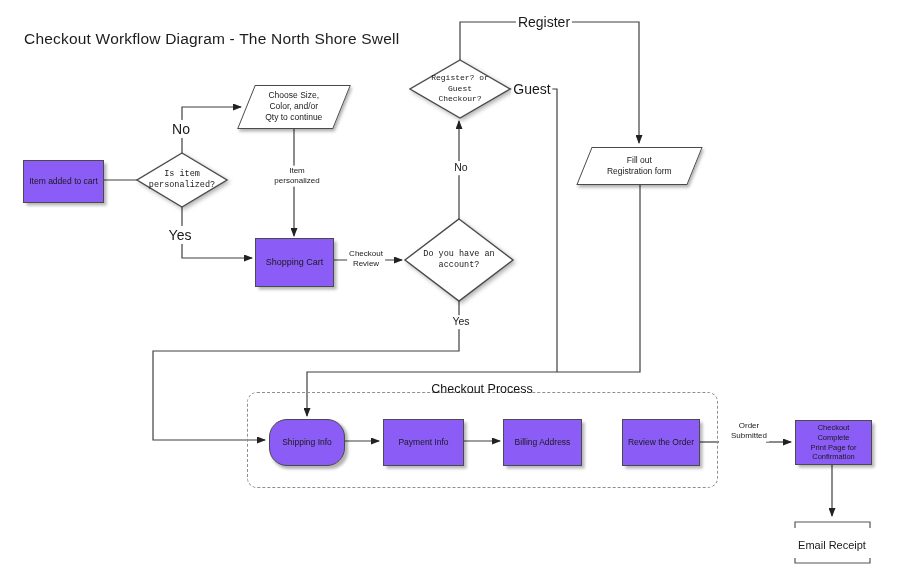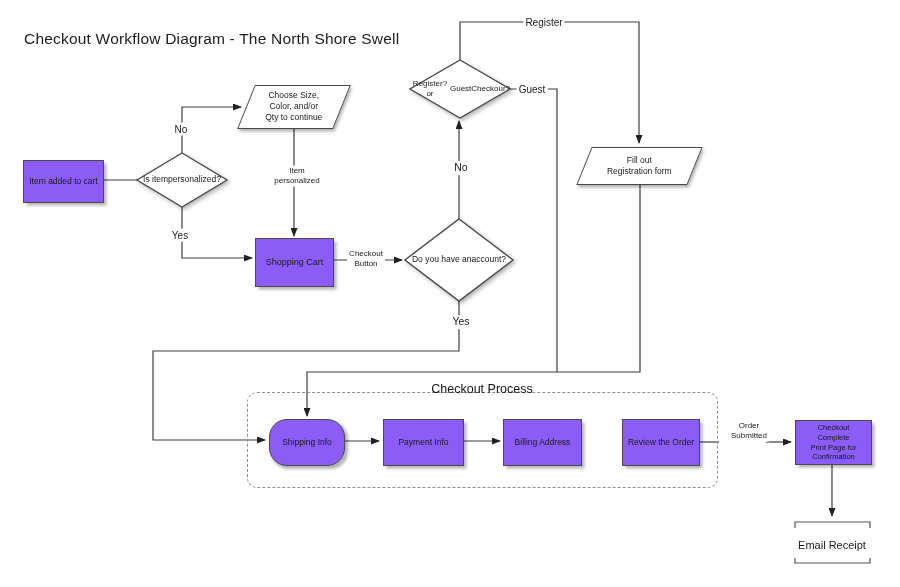--- a/index.html
+++ b/index.html
@@ -14,35 +14,35 @@
   .node{
     position:absolute;background:#8b5cf6;border:1.4px solid #4a4a4a;
     box-shadow:2.5px 2.5px 3px rgba(0,0,0,.30);
     display:flex;align-items:center;justify-content:center;text-align:center;
     font-size:8.5px;line-height:1.3;color:#1a1a1a;
   }
   .node span{display:block;}
   .diamond{position:absolute;}
   .diamond svg{position:absolute;left:0;top:0;overflow:visible;filter:drop-shadow(2px 2.5px 2px rgba(0,0,0,.30));}
   .dtext{
-    position:absolute;left:0;top:0;right:0;bottom:0;display:flex;flex-direction:row;
-    align-items:center;justify-content:center;text-align:center;font-size:8.5px;line-height:1.3;
+    position:absolute;left:0;top:0;right:0;bottom:0;display:flex;flex-direction:column;
+    align-items:center;justify-content:center;text-align:center;font-size:8.5px;line-height:1.3;font-family:Liberation Mono, monospace;
   }
   .para{
     position:absolute;background:#fff;border:1.4px solid #4a4a4a;transform:skewX(-22deg);
     box-shadow:2.5px 2.5px 3px rgba(0,0,0,.30);
     display:flex;align-items:center;justify-content:center;
   }
   .ptext{transform:skewX(22deg);text-align:center;font-size:8.5px;line-height:1.3;}
   .ptext span,.dtext span{display:block;}
   .process-box{position:absolute;left:247px;top:392px;width:469px;height:94px;border:1.5px dashed #8f8f8f;border-radius:10px;}
   .process-title{position:absolute;left:482px;top:382px;transform:translateX(-50%);font-size:12.5px;color:#141414;}
   .elabel{
     position:absolute;transform:translate(-50%,-50%);background:#fff;padding:0 2px;
-    font-size:10px;text-align:center;line-height:1.3;white-space:nowrap;color:#1a1a1a;
+    font-size:14px;text-align:center;line-height:1.3;white-space:nowrap;color:#1a1a1a;
   }
   .elabel span{display:block;}
   .sm{font-size:8px;}
   .md{font-size:10.5px;}
   .er-label{position:absolute;left:832px;top:545px;transform:translate(-50%,-50%);font-size:11px;}
   .cc{border-width:1.8px;font-size:7.5px;}
 </style>
 </head>
 <body>
 
@@ -162,21 +162,21 @@
 
   <div class="elabel sm" style="left:297px;top:176px;">
     <span>Item</span>
     <span>personalized</span>
   </div>
 
   <div class="elabel" style="left:180px;top:235px;">Yes</div>
 
   <div class="elabel sm" style="left:366px;top:259px;">
     <span>Checkout</span>
-    <span>Button</span>
+    <span>Review</span>
   </div>
 
   <div class="elabel md" style="left:461px;top:168px;">No</div>
 
   <div class="elabel md" style="left:461px;top:322px;">Yes</div>
 
   <div class="elabel" style="left:544px;top:22px;">Register</div>
 
   <div class="elabel" style="left:532px;top:89px;">Guest</div>
 

